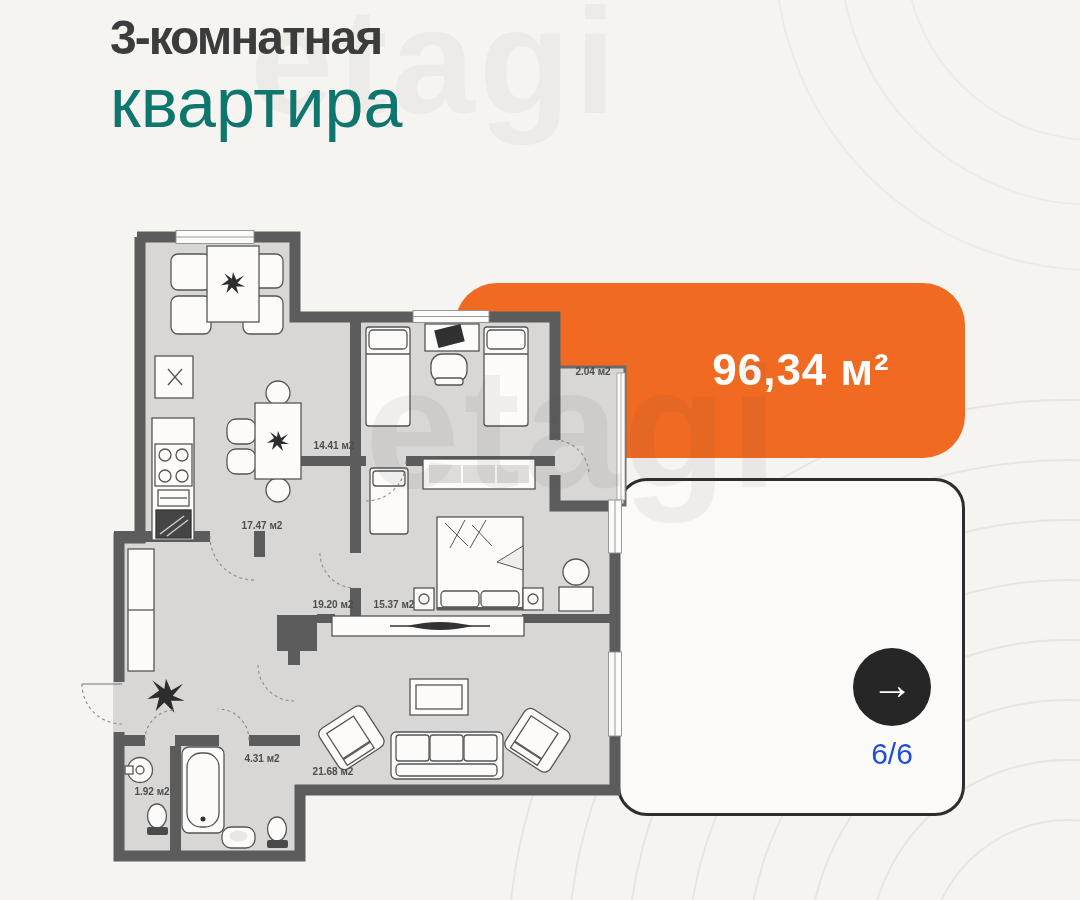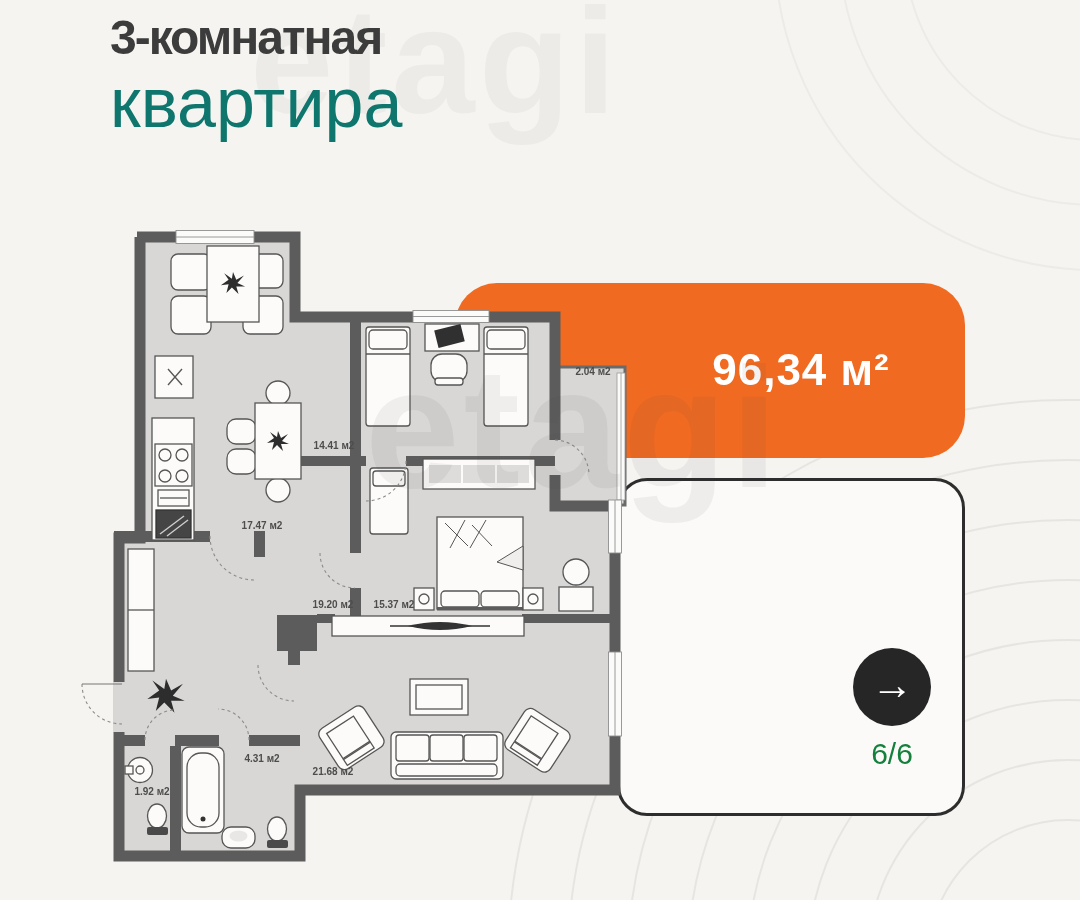--- a/index.html
+++ b/index.html
@@ -40,21 +40,21 @@
     position:absolute;top:40px;left:0;right:0;text-align:center;padding-left:58px;
     font-size:52px;font-weight:400;color:#4b4b4b;letter-spacing:1px;
   }
   #arrow-btn{
     position:absolute;left:233px;top:167px;width:78px;height:78px;border-radius:50%;
     background:#262626;display:flex;align-items:center;justify-content:center;cursor:pointer;
   }
   #arrow-btn span{color:#fff;font-size:42px;line-height:1;transform:translateY(-2px);}
   #block-card .pg{
     position:absolute;left:233px;top:256px;width:78px;text-align:center;
-    font-size:30px;color:#15803d;font-weight:400;
+    font-size:30px;color:#1d4ed8;font-weight:400;
   }
   
   #plan{position:absolute;left:70px;top:228px;z-index:3;}
   #plan text{font-family:"Liberation Sans", sans-serif;font-size:10px;font-weight:700;fill:#4d4d4d;}
 </style>
 </head>
 <body>
 
 <svg id="bg-arcs" width="1080" height="900">
   <g fill="none" stroke="#e7e5e1" stroke-width="2">

